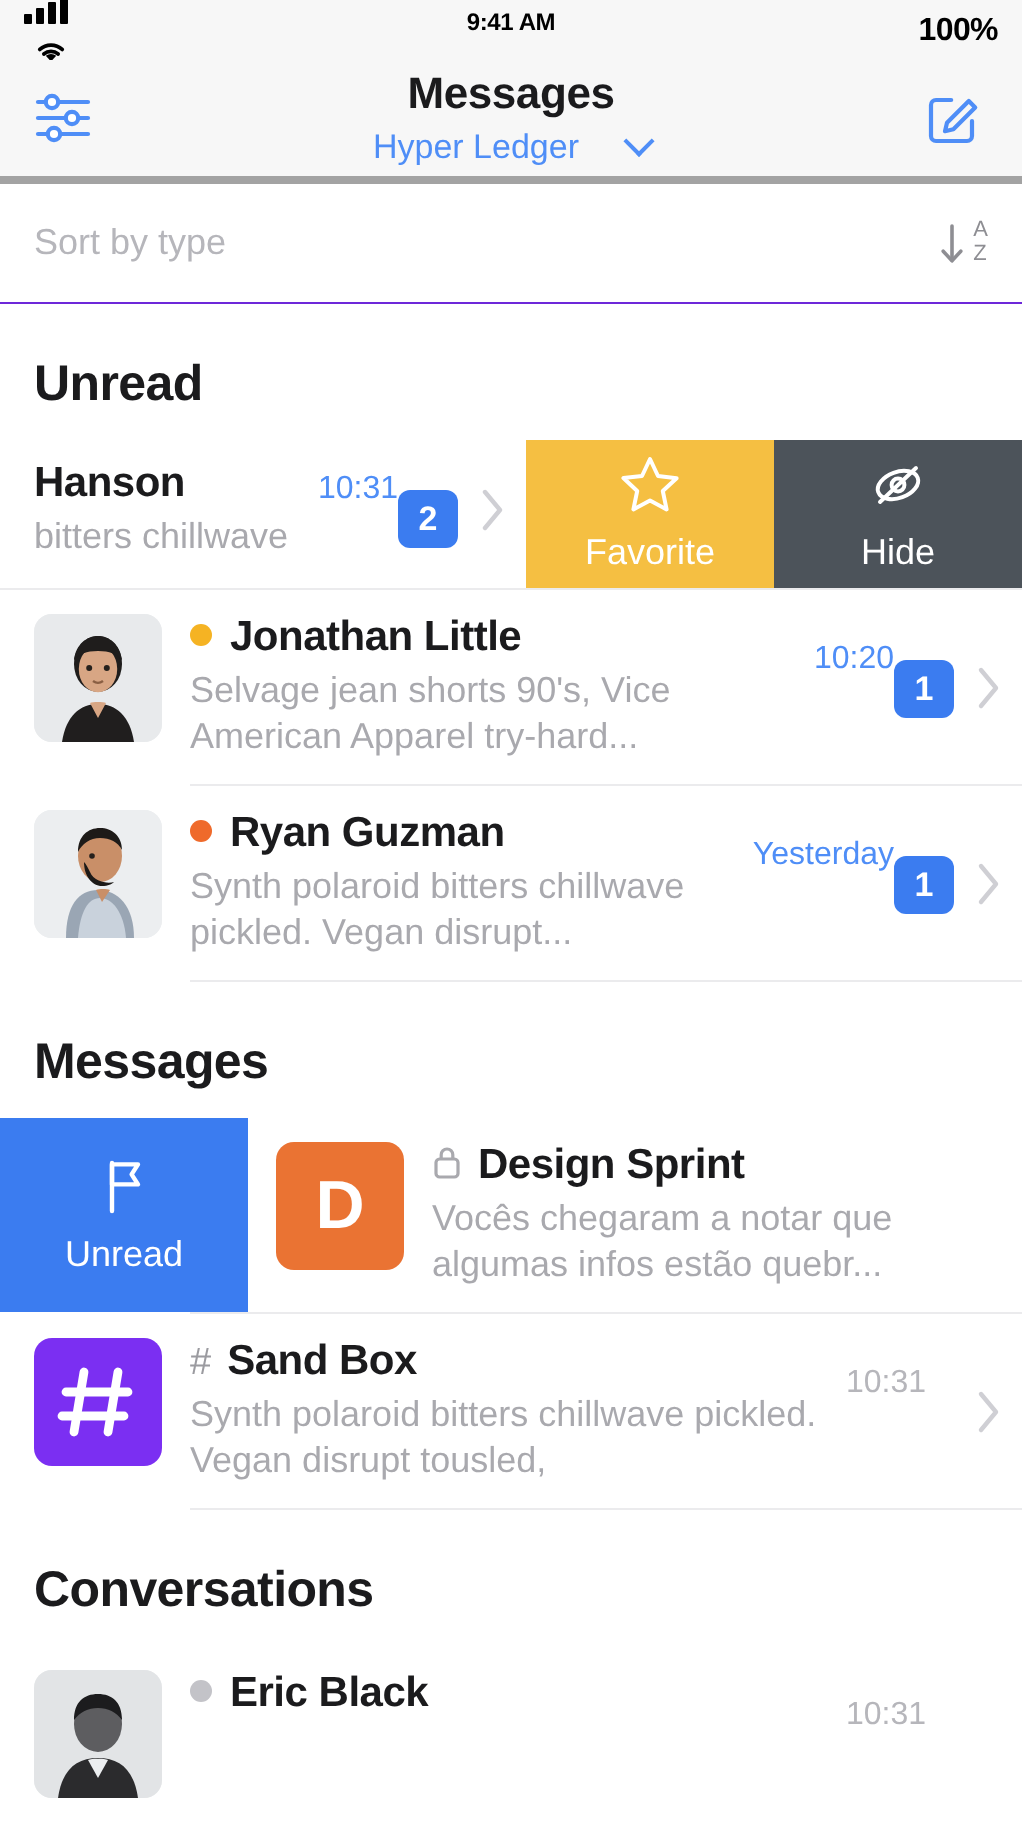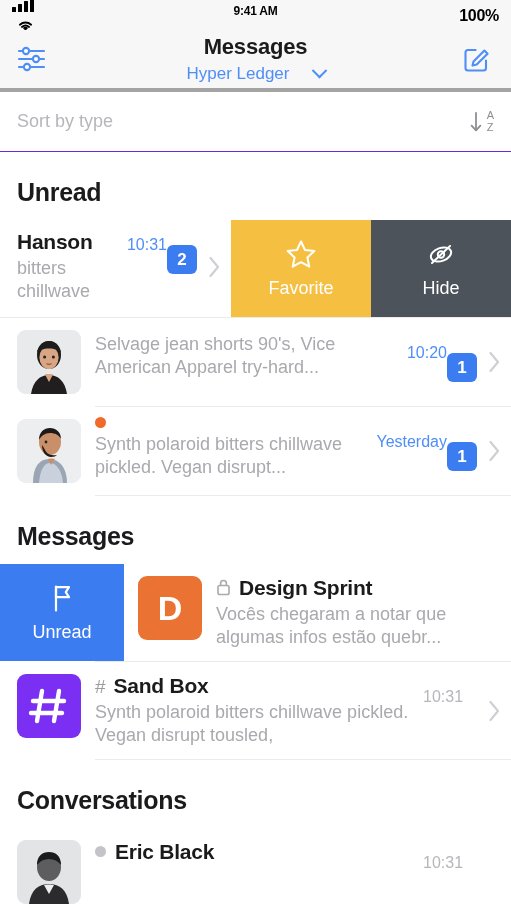--- a/index.html
+++ b/index.html
@@ -91,21 +91,21 @@
   .badge { margin-top:9px; min-width:30px; height:29px; border-radius:6px;
            background:#3b7cf0; color:#fff; font-size:17px; font-weight:600;
            display:flex; align-items:center; justify-content:center; padding:0 7px; }
   .chevr { flex:0 0 34px; display:flex; align-items:center; justify-content:center;
            color:#cfcfd4; }
   .divider { height:1px; background:#ebebed; margin-left:95px; }
   .divider.full { margin-left:0; }
 
   
   .swipe-left { display:flex; flex:0 0 auto; }
-  .swipe-act { width:140px; display:flex; flex-direction:column;
+  .swipe-act { width:124px; display:flex; flex-direction:column;
                align-items:center; justify-content:center; gap:8px; color:#fff; }
   .swipe-act .lbl { font-size:18px; }
   .swipe-right { width:124px; display:flex; flex-direction:column;
                  align-items:center; justify-content:center; gap:9px;
                  color:#fff; flex:0 0 124px; }
 </style>
 </head>
 <body>
 
 <div class="phone">
@@ -229,20 +229,24 @@
           <ellipse cx="32" cy="27.5" rx="9.6" ry="11.6" fill="#d8a684"></ellipse>
           <path d="M20 23c1-8 6.5-12 12-12s11 4 12 12c-3-3-6-4.5-12-4.5S23 20 20 23z" fill="#1f1d1c"></path>
           <circle cx="27.6" cy="27" r="1.5" fill="#26211d"></circle>
           <circle cx="36.4" cy="27" r="1.5" fill="#26211d"></circle>
           <path d="M29.5 33.5c1.6 1.2 3.4 1.2 5 0" stroke="#8a5f43" stroke-width="1.2" fill="none"></path>
           <path d="M14 64c2-13 9-19 18-19s16 6 18 19z" fill="#201e1e"></path>
           <path d="M28 44.5 32 52l4-7.5c-1.4-.6-6.6-.6-8 0z" fill="#d8a684"></path>
         </svg>
       </div>
       <div class="row-body">
+        <div class="row-top">
+          <span class="dot" style="background:#f5b323;"></span>
+          <span class="row-name">Jonathan Little</span>
+        </div>
         <div class="row-snippet">Selvage jean shorts 90's, Vice American Apparel try-hard...</div>
       </div>
       <div class="row-meta">
         <span class="row-time blue">10:20</span>
         <span class="badge">1</span>
       </div>
       <div class="chevr">
         <svg width="13" height="22" viewBox="0 0 13 22">
             <path d="M2.5 2 10 11l-7.5 9" stroke="#cfcfd4" stroke-width="2.2" fill="none" stroke-linecap="round" stroke-linejoin="round"></path>
           </svg>
@@ -261,20 +265,21 @@
           <ellipse cx="33" cy="23" rx="11" ry="13" fill="#c98f68"></ellipse>
           <path d="M22 21c0-8 5-12 11-12s11 4 11 11c-2-4-6-6-11-6s-9 3-11 7z" fill="#1d1a18"></path>
           <path d="M25 26c0 7 4 12 9 12 3 0 5-1 6-2-3 1-10 0-12-5-1-2-2-4-3-5z" fill="#1d1a18"></path>
           <circle cx="29" cy="23" r="1.4" fill="#26211d"></circle>
           <path d="M31 40l3 6 4-6c-1.6-.7-5.4-.7-7 0z" fill="#c98f68"></path>
         </svg>
       </div>
       <div class="row-body">
         <div class="row-top">
           <span class="dot" style="background:#ef6a2b;"></span>
+          <span class="row-name">Ryan Guzman</span>
         </div>
         <div class="row-snippet">Synth polaroid bitters chillwave pickled. Vegan disrupt...</div>
       </div>
       <div class="row-meta">
         <span class="row-time blue">Yesterday</span>
         <span class="badge">1</span>
       </div>
       <div class="chevr">
         <svg width="13" height="22" viewBox="0 0 13 22">
             <path d="M2.5 2 10 11l-7.5 9" stroke="#cfcfd4" stroke-width="2.2" fill="none" stroke-linecap="round" stroke-linejoin="round"></path>

